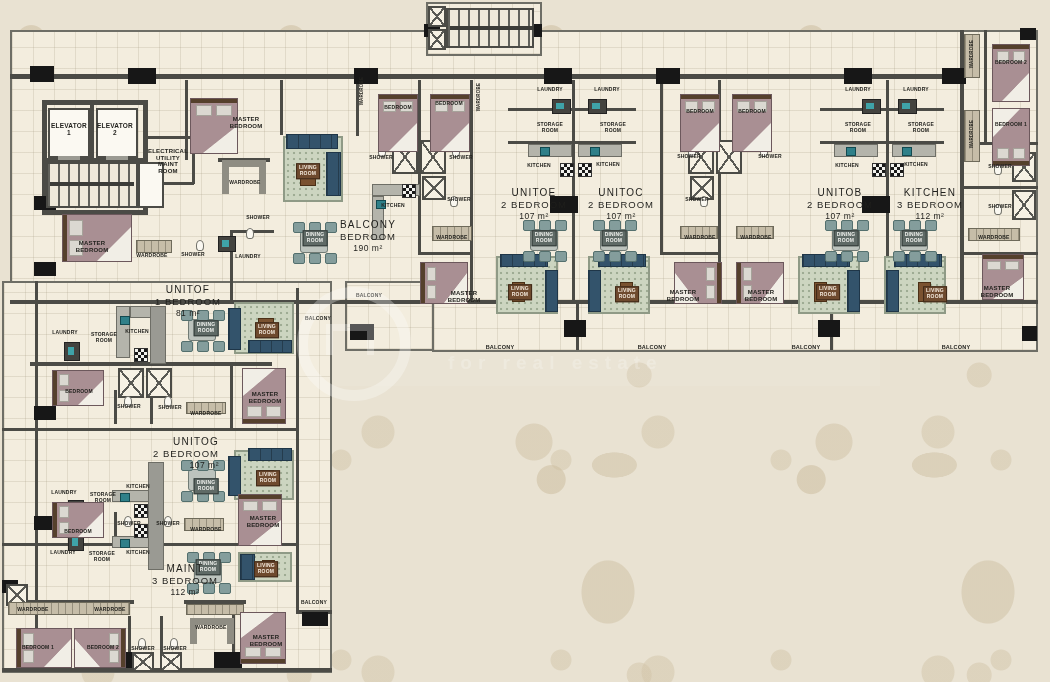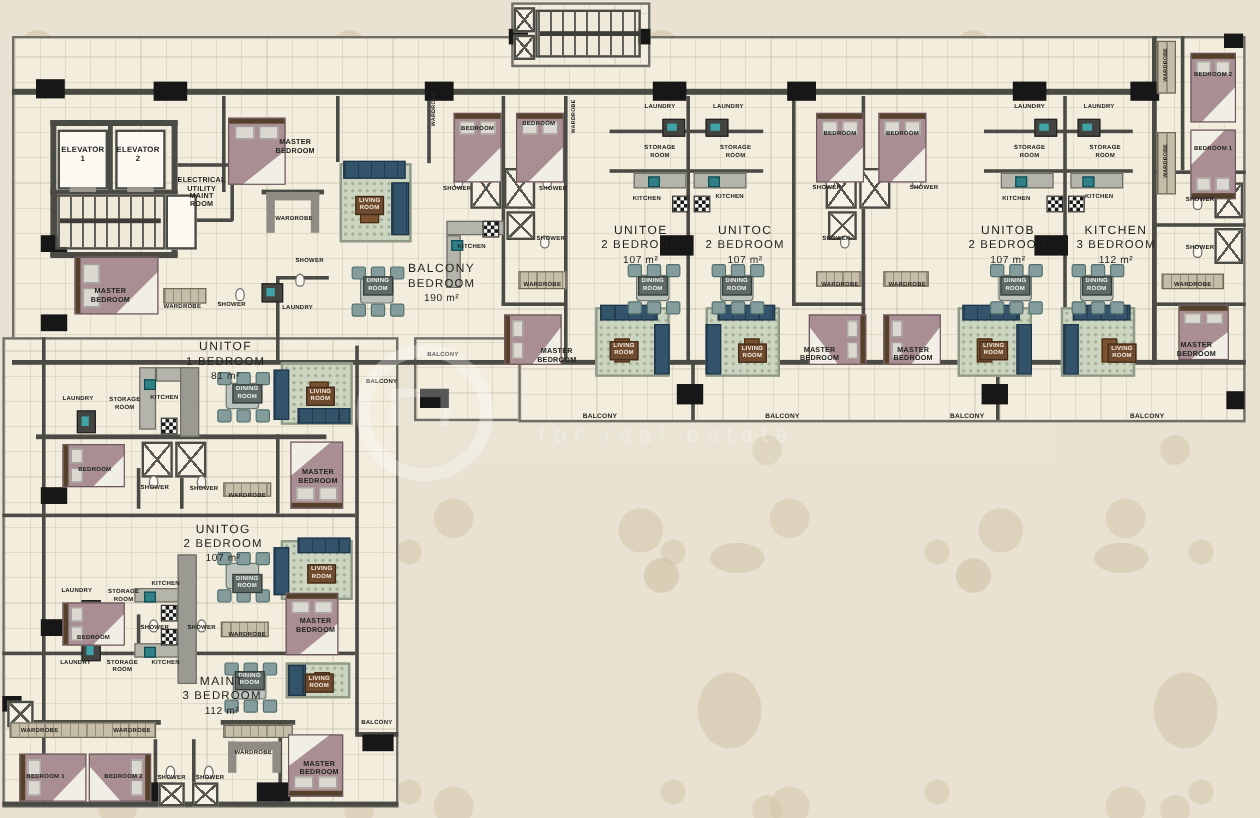--- a/index.html
+++ b/index.html
@@ -622,21 +622,21 @@
     <div class="unit" style="left: 930px; top: 204px;">
       <span class="nm">KITCHEN</span>
       <span class="tp">3 BEDROOM</span>
       <span class="ar">112 m²</span>
     </div>
     <div class="unit" style="left: 188px; top: 301px;">
       <span class="nm">UNITOF</span>
       <span class="tp">1 BEDROOM</span>
       <span class="ar">81 m²</span>
     </div>
-    <div class="unit" style="left: 186px; top: 453px;">
+    <div class="unit" style="left: 186px; top: 453px; text-align: right;">
       <span class="nm">UNITOG</span>
       <span class="tp">2 BEDROOM</span>
       <span class="ar">107 m²</span>
     </div>
     <div class="unit" style="left: 185px; top: 580px;">
       <span class="nm">MAINT</span>
       <span class="tp">3 BEDROOM</span>
       <span class="ar">112 m²</span>
     </div>
     <div class="wm wm-ring" style="left: 297px; top: 287px; width: 92px; height: 92px;"></div>

